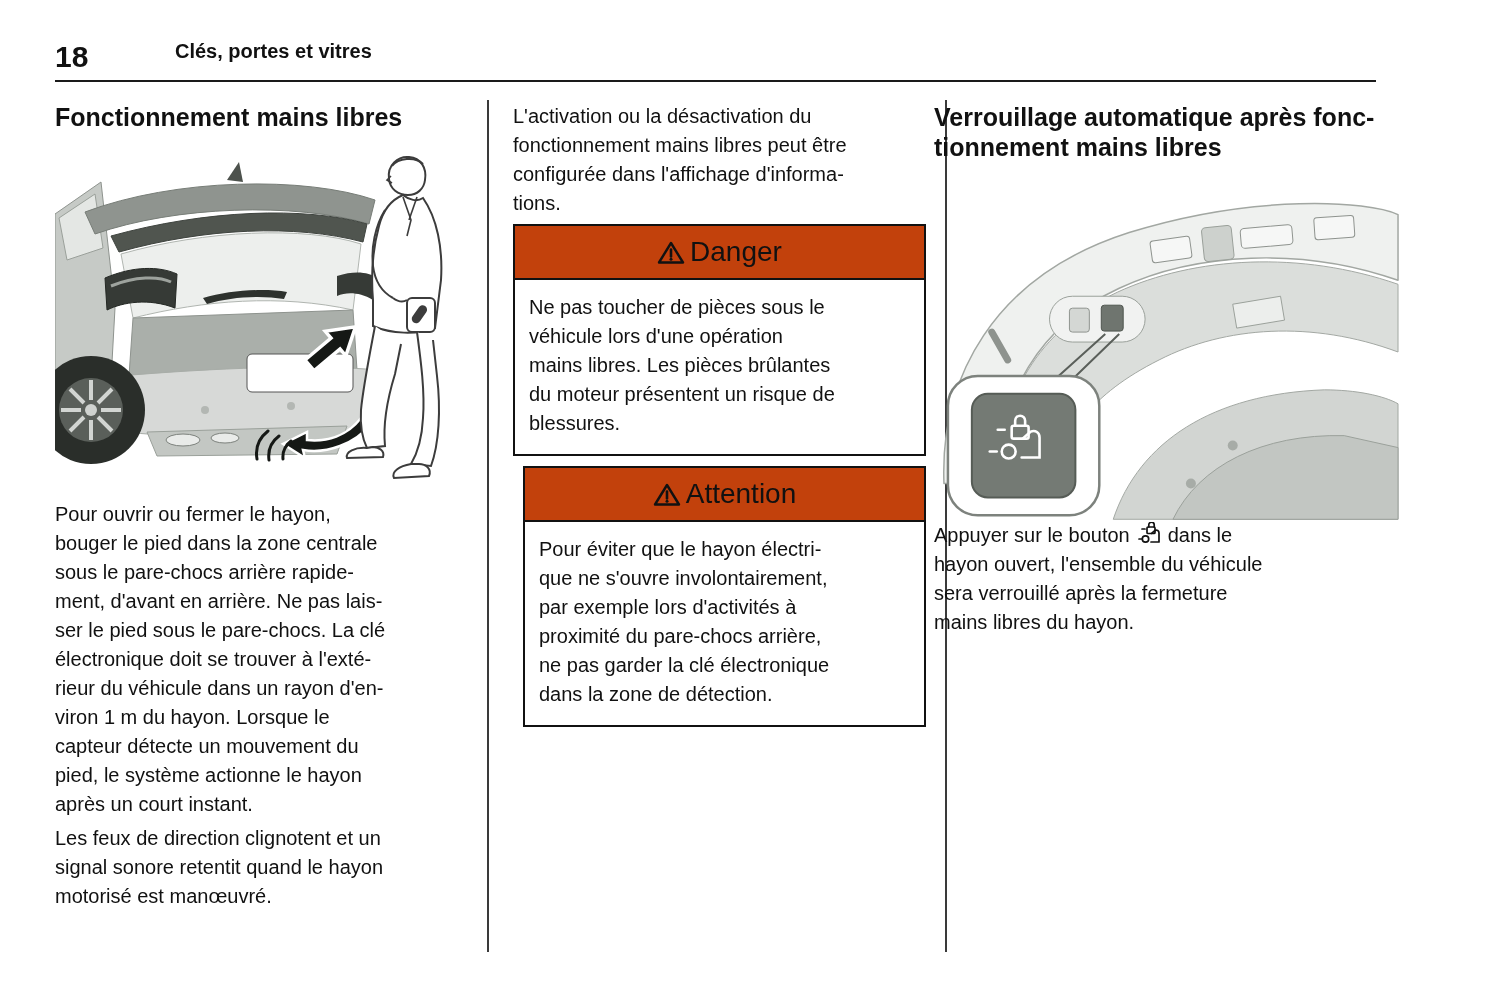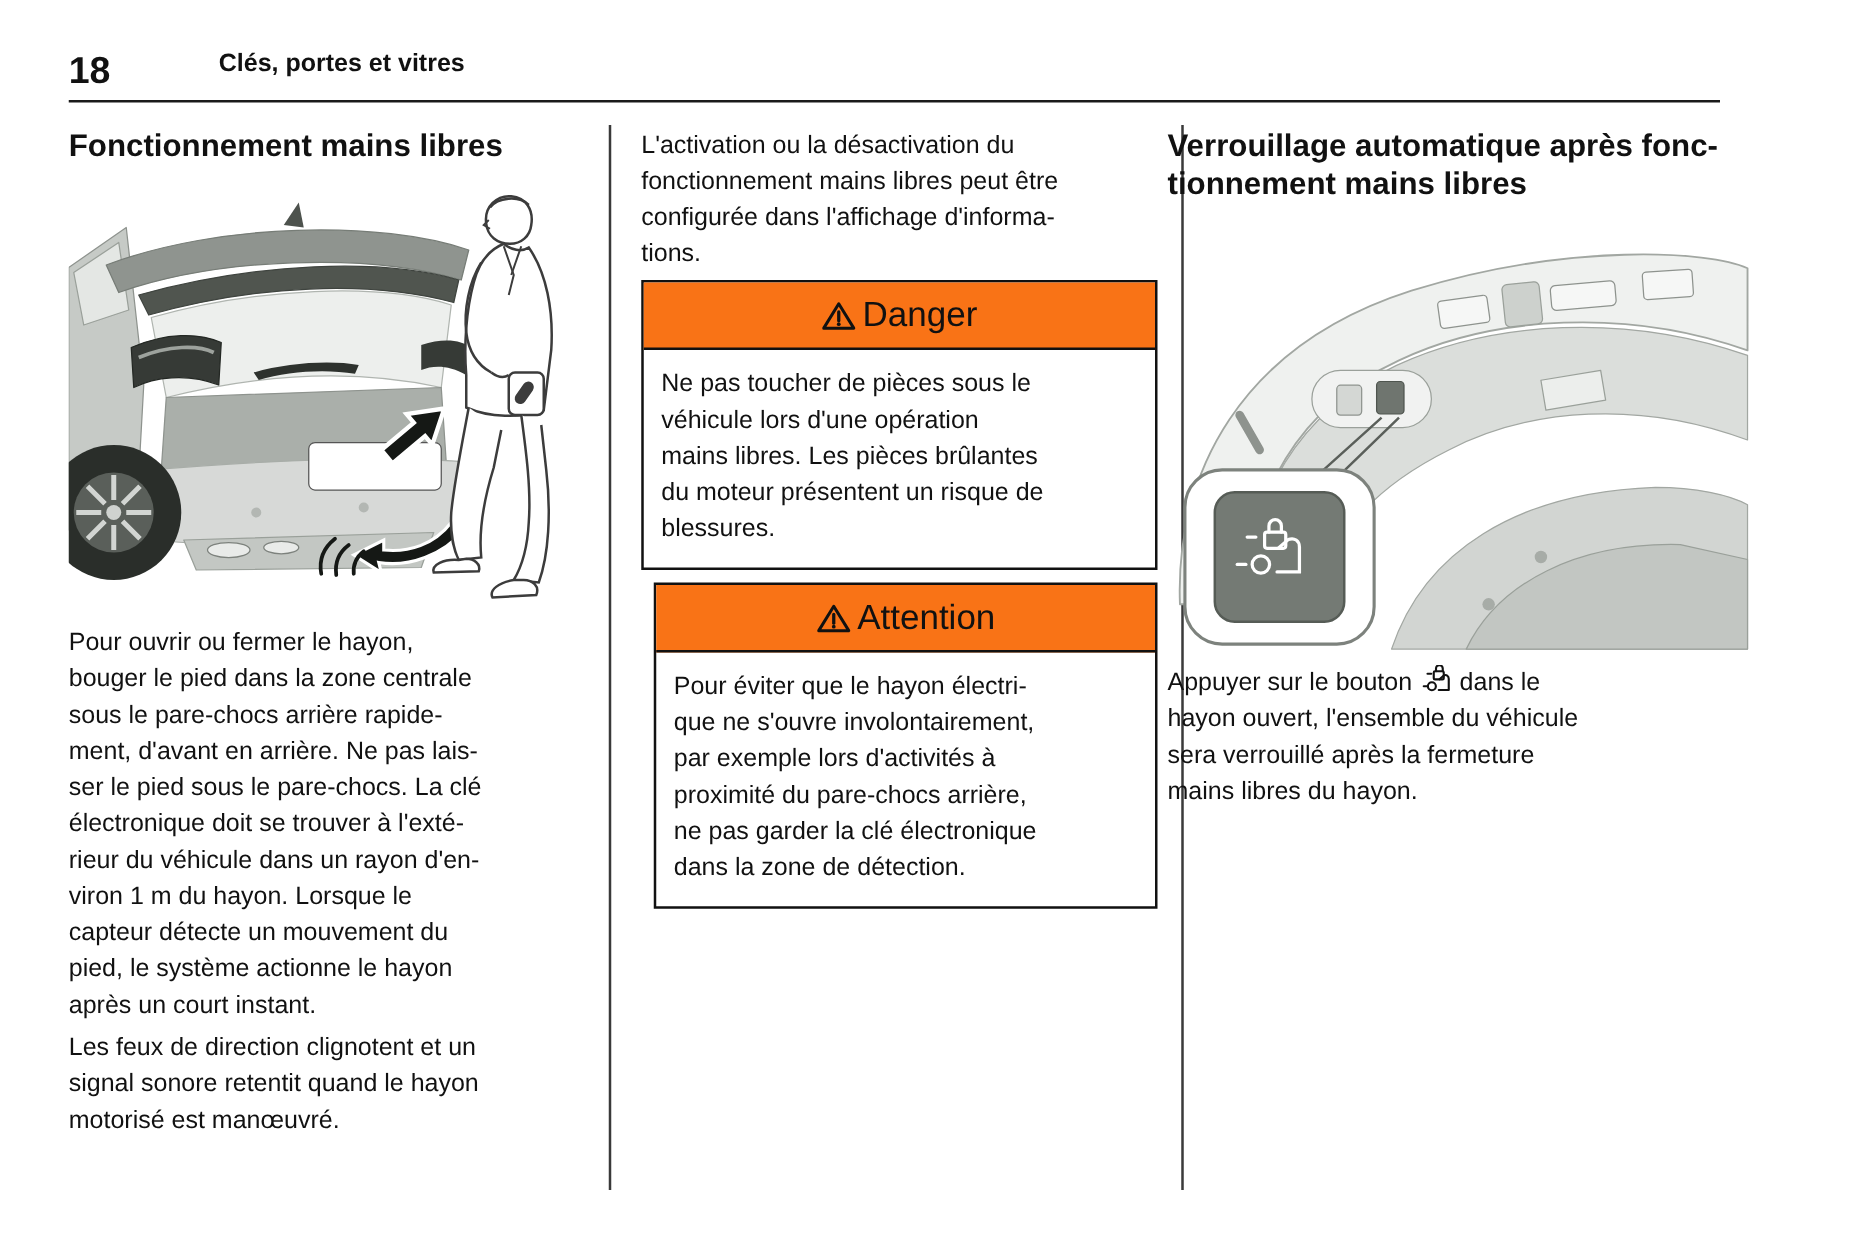--- a/index.html
+++ b/index.html
@@ -23,25 +23,25 @@
   .col1 .p1{margin-top:20px;}
   .col1 .p2{margin-top:5px;}
   .col2 .p1{margin-top:6px;}
   .ref{margin-top:12px;}
   .ref svg{vertical-align:-2px;margin:0 7px;}
   figure{margin:0;padding:0;}
   .fig1{margin-top:16px;height:332px;}
   .fig2{margin-top:22px;height:336px;}
   .warnbox{border:2px solid #111;margin-top:6px;background:#fff;}
   .warnbox + .warnbox{margin-top:10px;margin-left:10px;}
-  .warnhead{height:54px;background:#f97316;border-bottom:2px solid #111;
+  .warnhead{height:54px;background:#c2410c;border-bottom:2px solid #111;
     display:flex;align-items:center;justify-content:center;font-size:28px;}
   .warnhead svg{margin-right:5px;}
   .warnbody{padding:13px 14px 16px 14px;border-radius:29px;}
-  .col3 .p-after-fig{margin-top:12px;}
+  .col3 .p-after-fig{margin-top:1px;}
   .inline-glyph{vertical-align:-4px;margin:0 6px;}
 </style>
 </head>
 <body>
 
 <div class="page">
 
   <div class="page-number">18</div>
   <div class="chapter-title">Clés, portes et vitres</div>
   <div class="header-rule"></div>

